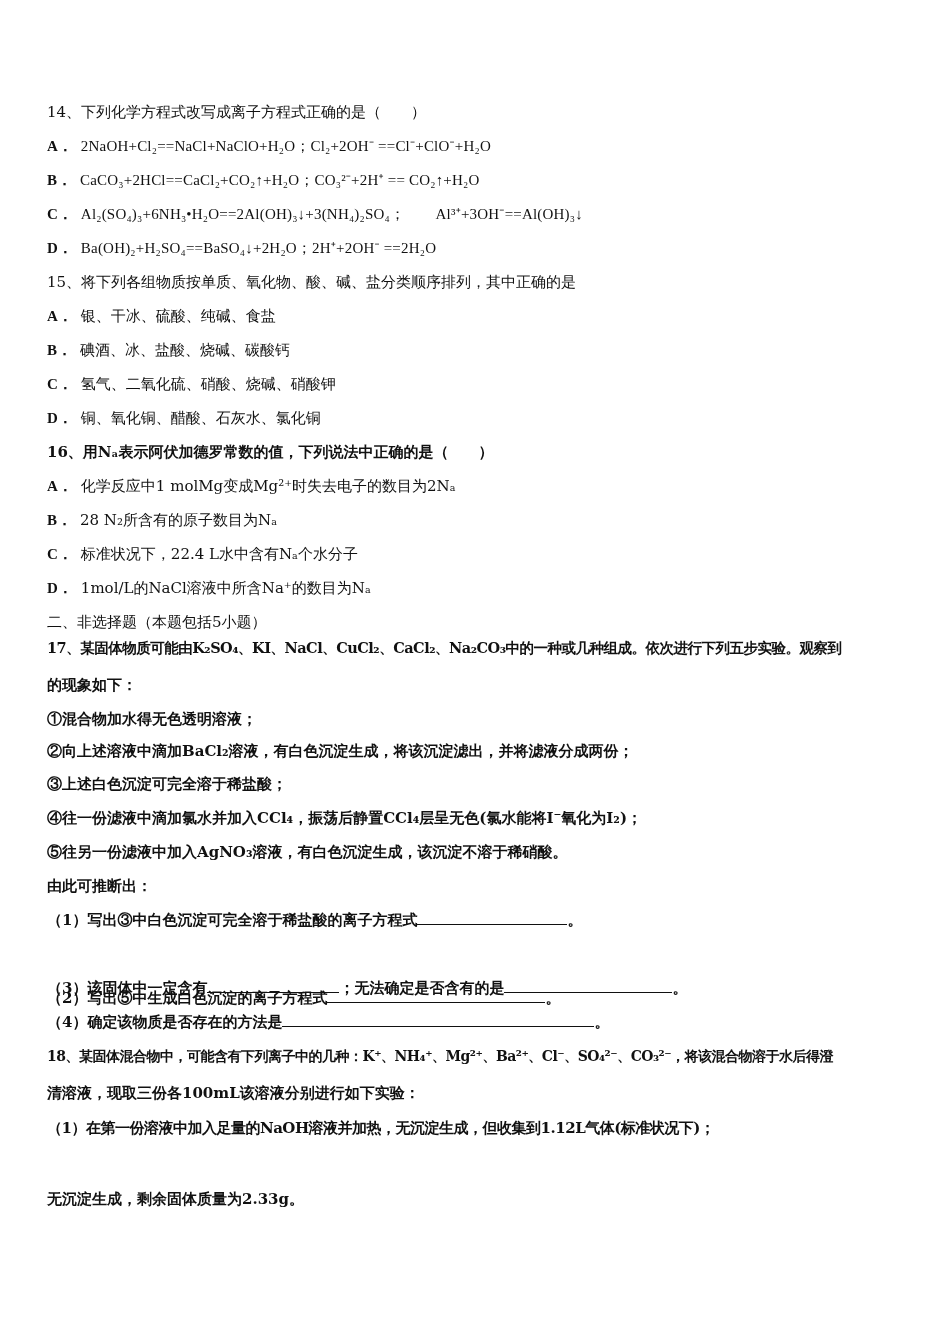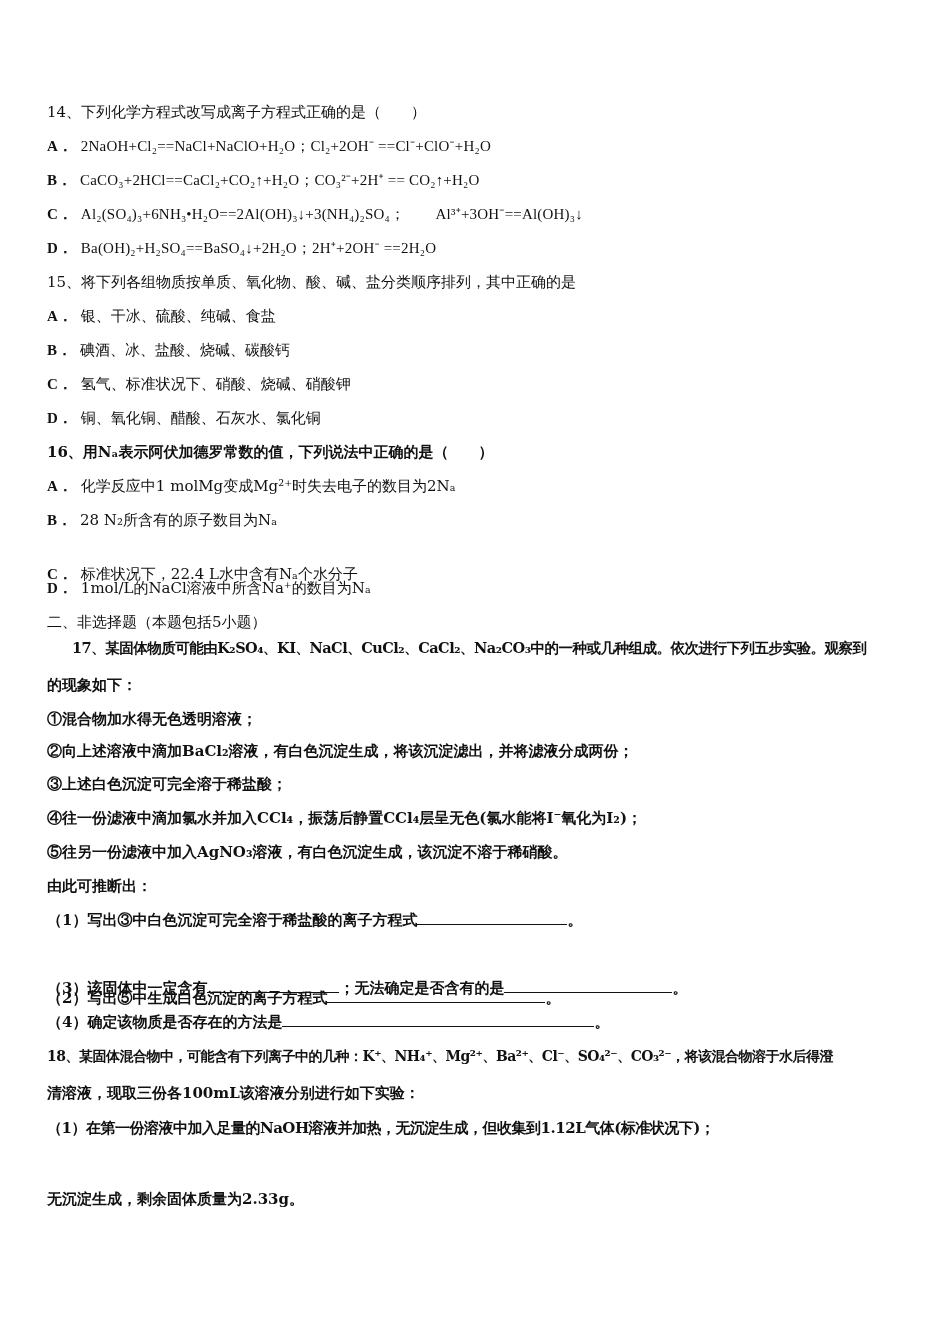--- a/index.html
+++ b/index.html
@@ -33,43 +33,43 @@
   </div>
 
   <div class="line" style="top:272px;">15、将下列各组物质按单质、氧化物、酸、碱、盐分类顺序排列，其中正确的是</div>
   <div class="line" style="top:306px;">
     <span class="opt">A．</span><span>银、干冰、硫酸、纯碱、食盐</span>
   </div>
   <div class="line" style="top:340px;">
     <span class="opt">B．</span><span>碘酒、冰、盐酸、烧碱、碳酸钙</span>
   </div>
   <div class="line" style="top:374px;">
-    <span class="opt">C．</span><span>氢气、标准状况下、硝酸、烧碱、硝酸钾</span>
+    <span class="opt">C．</span><span>氢气、二氧化硫、硝酸、烧碱、硝酸钾</span>
   </div>
   <div class="line" style="top:408px;">
     <span class="opt">D．</span><span>铜、氧化铜、醋酸、石灰水、氯化铜</span>
   </div>
 
   <div class="line" style="top:442px;font-weight:bold;">16、用Nₐ表示阿伏加德罗常数的值，下列说法中正确的是（　　）</div>
   <div class="line" style="top:476px;">
     <span class="opt">A．</span><span>化学反应中1 molMg变成Mg²⁺时失去电子的数目为2Nₐ</span>
   </div>
   <div class="line" style="top:510px;">
     <span class="opt">B．</span><span>28 N₂所含有的原子数目为Nₐ</span>
   </div>
-  <div class="line" style="top:544px;margin-top:20px;">
+  <div class="line" style="top:544px;">
     <span class="opt">C．</span><span>标准状况下，22.4 L水中含有Nₐ个水分子</span>
   </div>
   <div class="line" style="top:578px;">
     <span class="opt">D．</span><span>1mol/L的NaCl溶液中所含Na⁺的数目为Nₐ</span>
   </div>
 
   <div class="line" style="top:612px;">二、非选择题（本题包括5小题）</div>
 
-  <div class="line bold tight" style="top:638px; font-size:14.5px;margin-left:25px;">17、某固体物质可能由K₂SO₄、KI、NaCl、CuCl₂、CaCl₂、Na₂CO₃中的一种或几种组成。依次进行下列五步实验。观察到</div>
+  <div class="line bold tight" style="top:638px; font-size:14.5px;">17、某固体物质可能由K₂SO₄、KI、NaCl、CuCl₂、CaCl₂、Na₂CO₃中的一种或几种组成。依次进行下列五步实验。观察到</div>
   <div class="line bold" style="top:675px;">的现象如下：</div>
   <div class="line bold" style="top:709px;">①混合物加水得无色透明溶液；</div>
   <div class="line bold" style="top:741px;">②向上述溶液中滴加BaCl₂溶液，有白色沉淀生成，将该沉淀滤出，并将滤液分成两份；</div>
   <div class="line bold" style="top:774px;">③上述白色沉淀可完全溶于稀盐酸；</div>
   <div class="line bold" style="top:808px;">④往一份滤液中滴加氯水并加入CCl₄，振荡后静置CCl₄层呈无色(氯水能将I⁻氧化为I₂)；</div>
   <div class="line bold" style="top:842px;">⑤往另一份滤液中加入AgNO₃溶液，有白色沉淀生成，该沉淀不溶于稀硝酸。</div>
   <div class="line bold" style="top:876px;">由此可推断出：</div>
 
   <div class="line bold" style="top:910px;">
     <span>（1）写出③中白色沉淀可完全溶于稀盐酸的离子方程式</span><span class="blank" style="width:150px;"></span><span>。</span>

